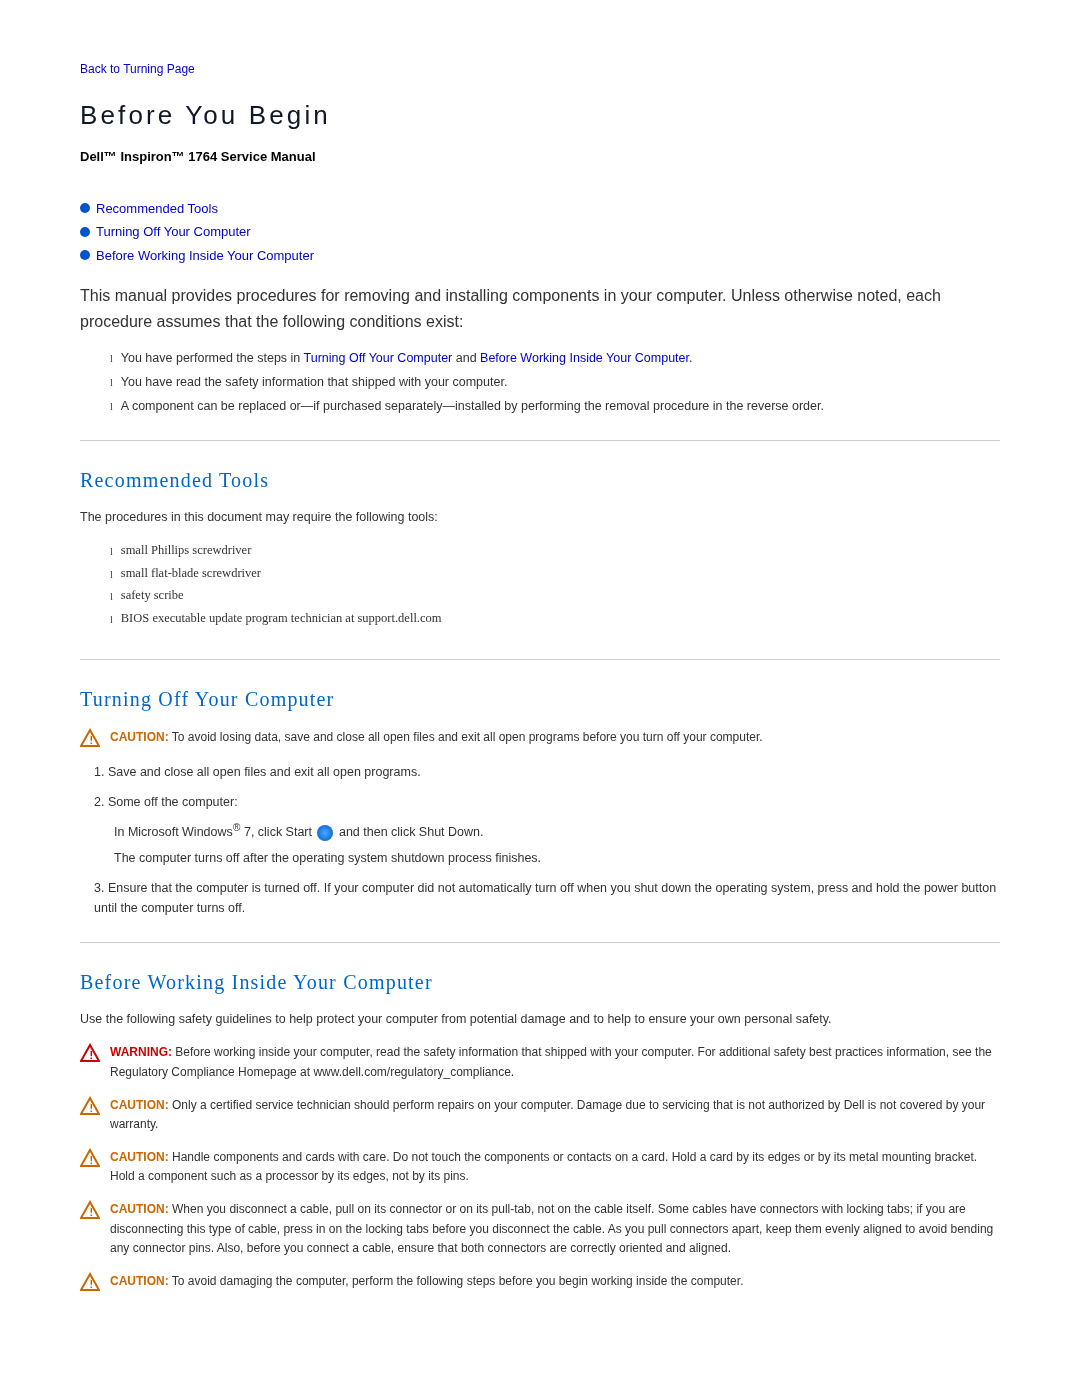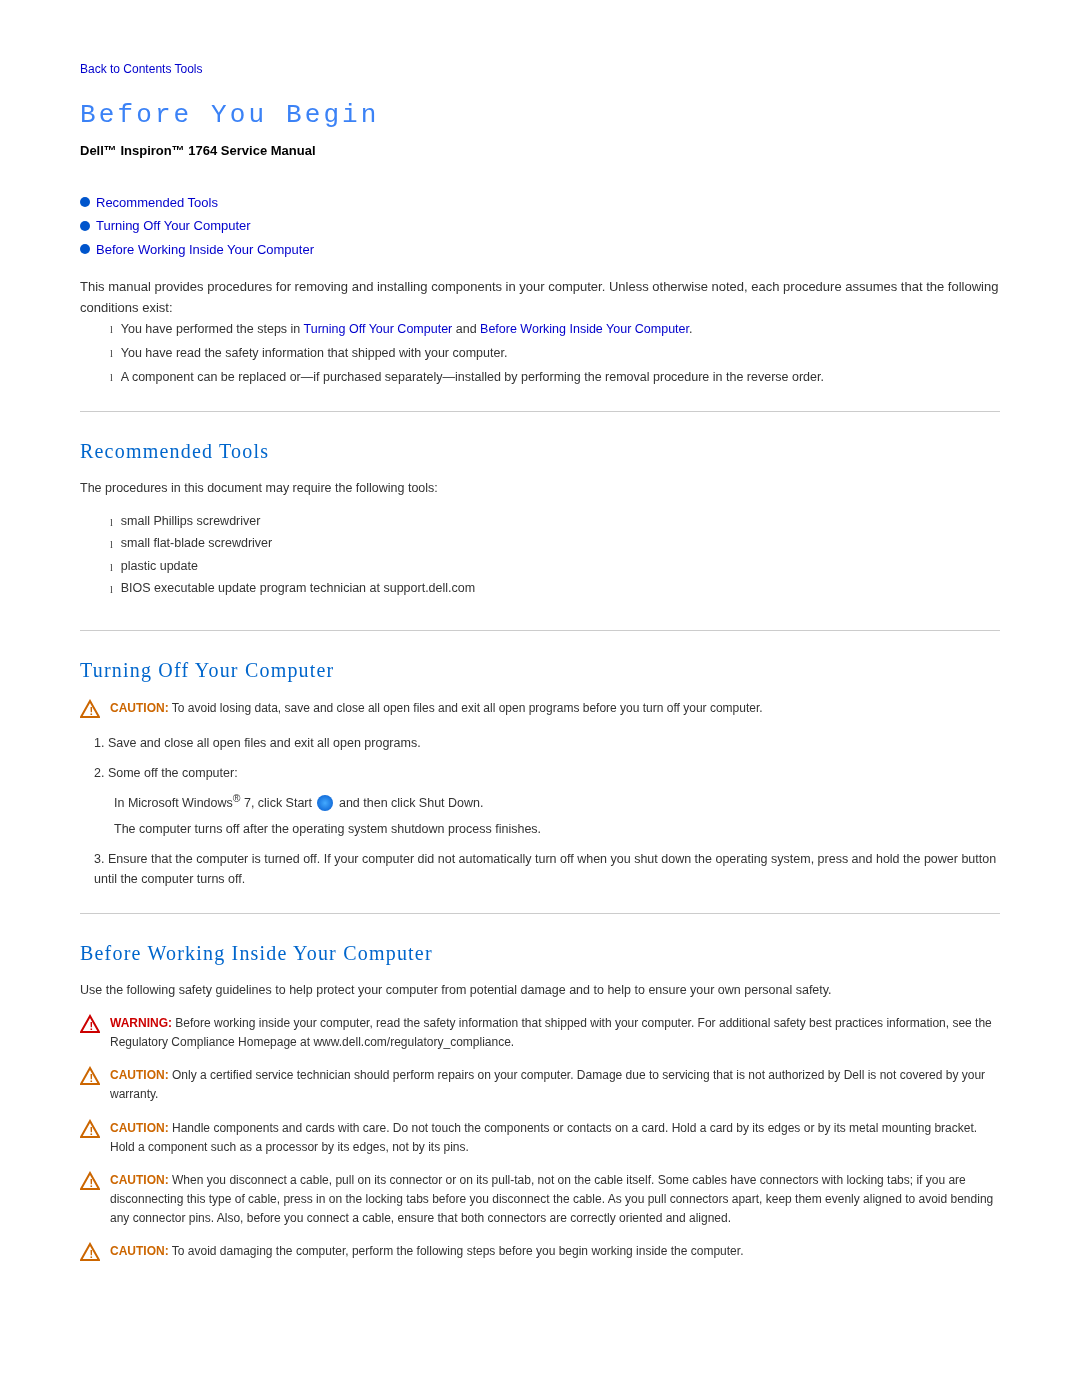--- a/index.html
+++ b/index.html
@@ -15,25 +15,25 @@
     a { color: #0000cc; text-decoration: none; }
 
     .back-link {
       font-size: 12px;
       color: #0000cc;
       margin-bottom: 18px;
       display: block;
     }
 
     .page-title {
-      font-family: Liberation Mono, monospace;
+      font-family: Liberation Sans, sans-serif;
       font-size: 26px;
-      color: #3b82f6;
+      color: #0f172a;
       letter-spacing: 0.12em;
-      margin-bottom: 6px;
+      margin-bottom: 12px;
       font-weight: normal;
     }
 
     .subtitle {
       font-size: 13px;
       font-weight: bold;
       margin-bottom: 32px;
       color: #000;
     }
 
@@ -50,21 +50,22 @@
     .toc-dot {
       width: 10px;
       height: 10px;
       background: #0055cc;
       border-radius: 50%;
       display: inline-block;
       flex-shrink: 0;
     }
 
     .intro-text {
-      font-size: 13px;
+      font-size: 16px;
+      margin-bottom: 14px;
       line-height: 1.6;
     }
 
     .bullet-list {
       list-style: none;
       margin-left: 30px;
       margin-bottom: 16px;
       text-align: right;
     }
     .bullet-list li {
@@ -101,20 +102,21 @@
     .section-intro {
       font-size: 12.5px;
       margin-bottom: 12px;
       line-height: 1.6;
     }
 
     .tool-list {
       list-style: none;
       margin-left: 30px;
       margin-bottom: 30px;
+      font-family: Liberation Serif, serif;
     }
     .tool-list li {
       font-size: 12.5px;
       line-height: 1.8;
       display: flex;
       align-items: flex-start;
       gap: 8px;
     }
     .tool-list li::before {
       content: "l";
@@ -174,21 +176,21 @@
     .triangle-icon {
       display: inline-block;
     }
     .triangle-icon svg {
       vertical-align: middle;
     }
   </style>
 </head>
 <body>
 
-<a class="back-link" href="#">Back to Contents Tools</a>
+<a class="back-link" href="#">Back to Turning Page</a>
 
 <h1 class="page-title">Before You Begin</h1>
 <p class="subtitle">Dell™ Inspiron™ 1764 Service Manual</p>
 
 <ul class="toc-list">
   <li>
     <span class="toc-dot"></span>
     <a href="#recommended-tools">Recommended Tools</a>
   </li>
   <li>
@@ -222,21 +224,21 @@
 <p class="section-intro">The procedures in this document may require the following tools:</p>
 
 <ul class="tool-list">
   <li>
       <span>small Phillips screwdriver</span>
     </li>
   <li>
       <span>small flat-blade screwdriver</span>
     </li>
   <li>
-      <span>plastic update</span>
+      <span>safety scribe</span>
     </li>
   <li>
       <span>BIOS executable update program technician at support.dell.com</span>
     </li>
 </ul>
 
 <hr>
 
 <h2 class="section-title" id="turning-off">Turning Off Your Computer</h2>
 

